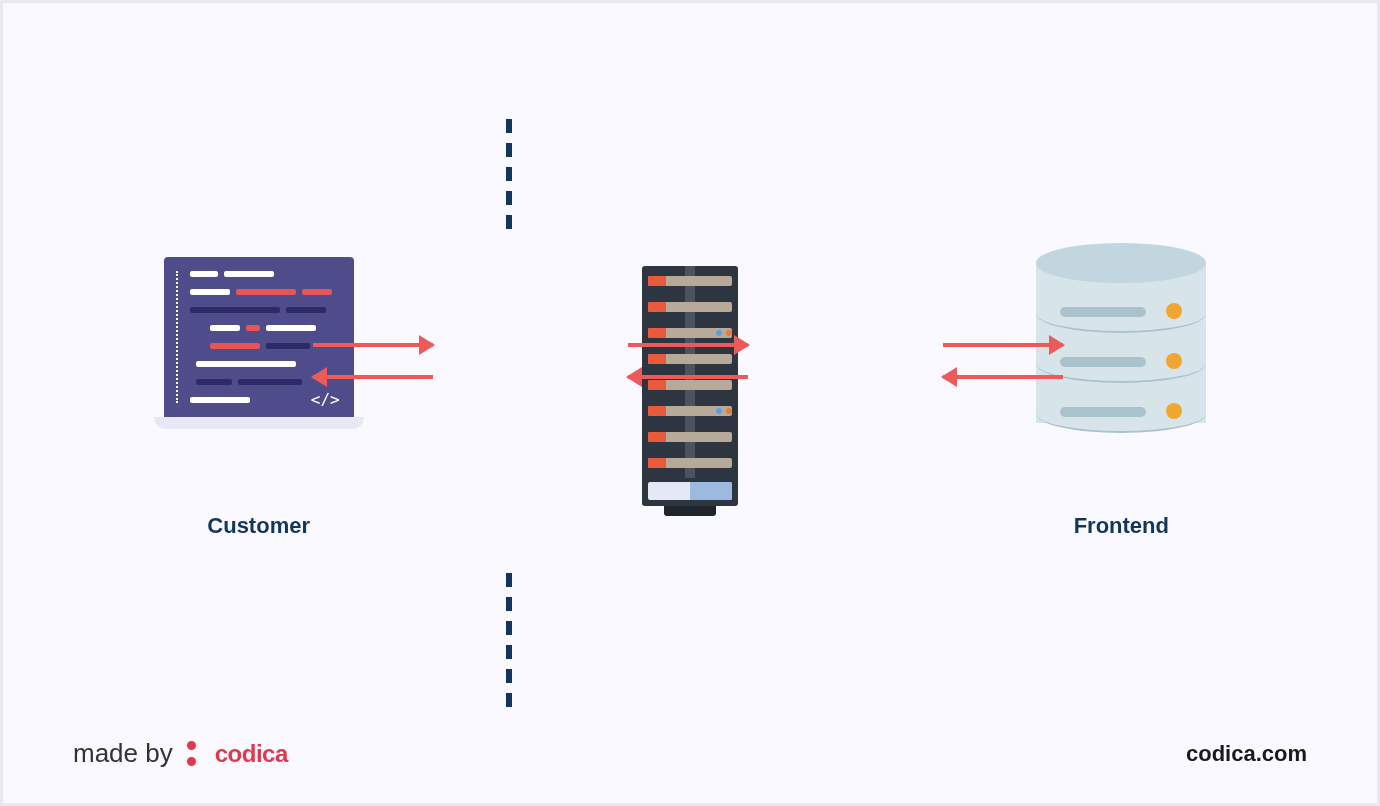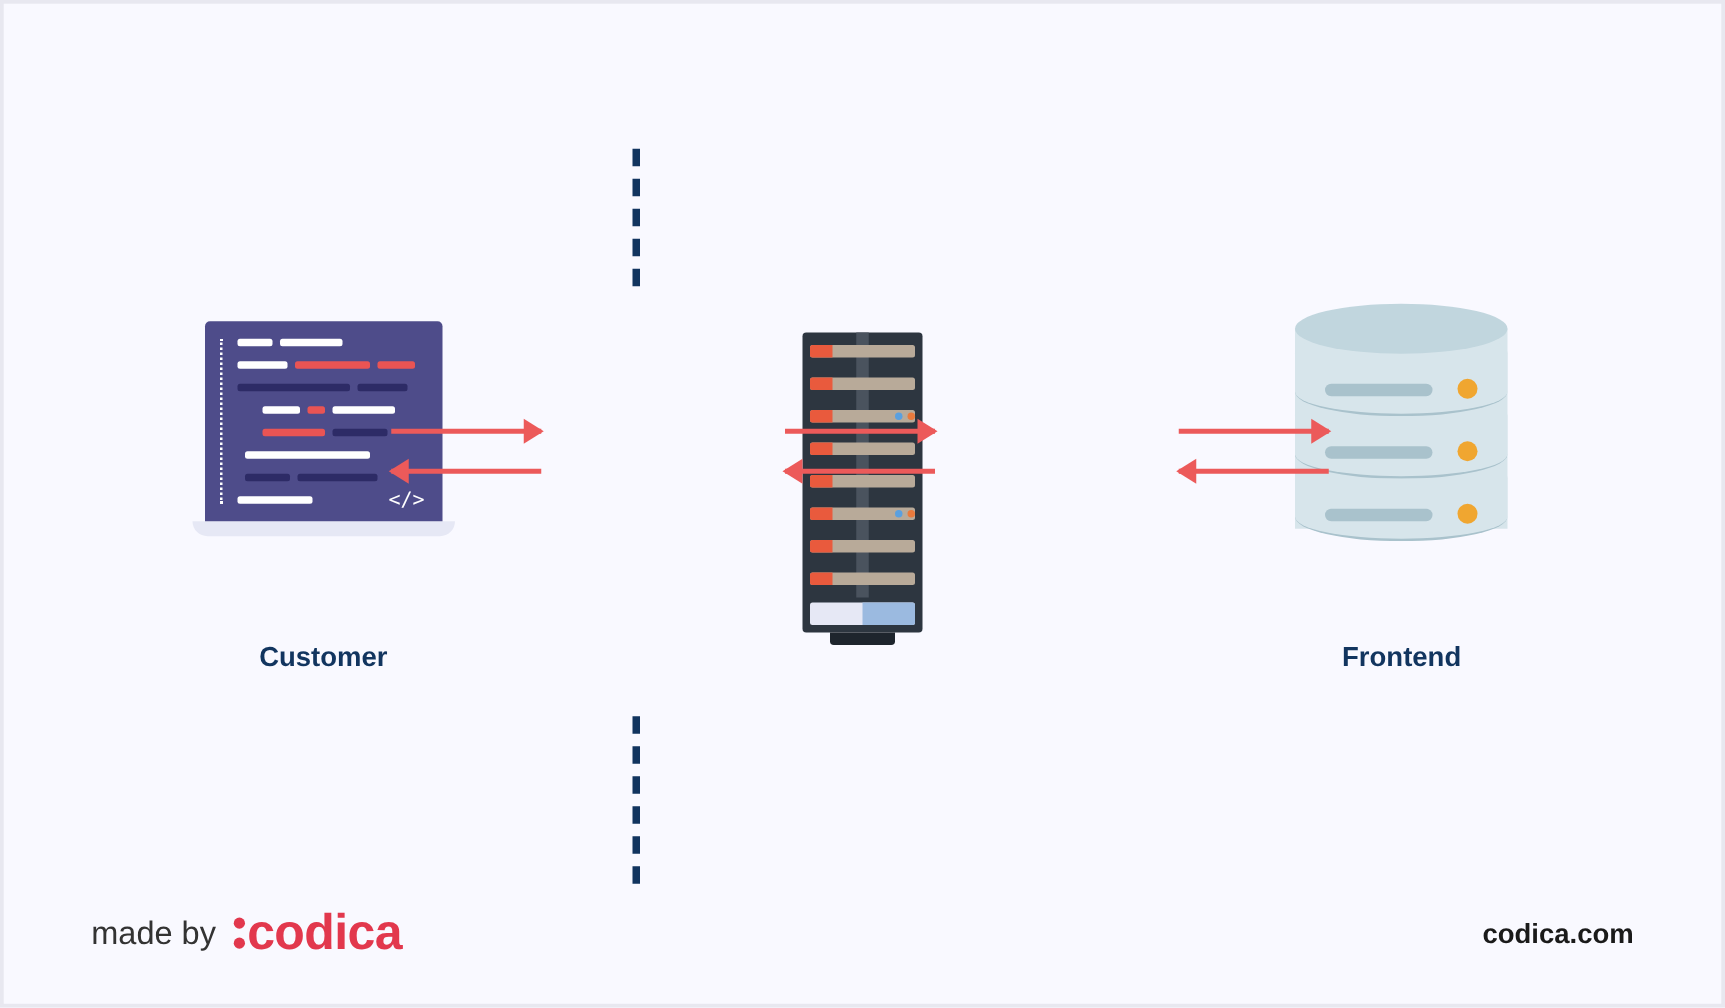--- a/index.html
+++ b/index.html
@@ -265,26 +265,26 @@
   }
   .made-by {
     font-size: 26px;
     color: #333;
     font-weight: 500;
     display: flex;
     align-items: center;
     gap: 14px;
   }
   .codica-logo {
-    font-size: 40px;
+    font-size: 24px;
     font-weight: 800;
     color: #e2384d;
     display: flex;
     align-items: center;
-    gap: 0;
+    gap: 17px;
     letter-spacing: -0.5px;
   }
   .codica-logo .colon {
     display: flex;
     flex-direction: column;
     gap: 7px;
     margin-right: 2px;
   }
   .codica-logo .colon span {
     width: 9px; height: 9px;

